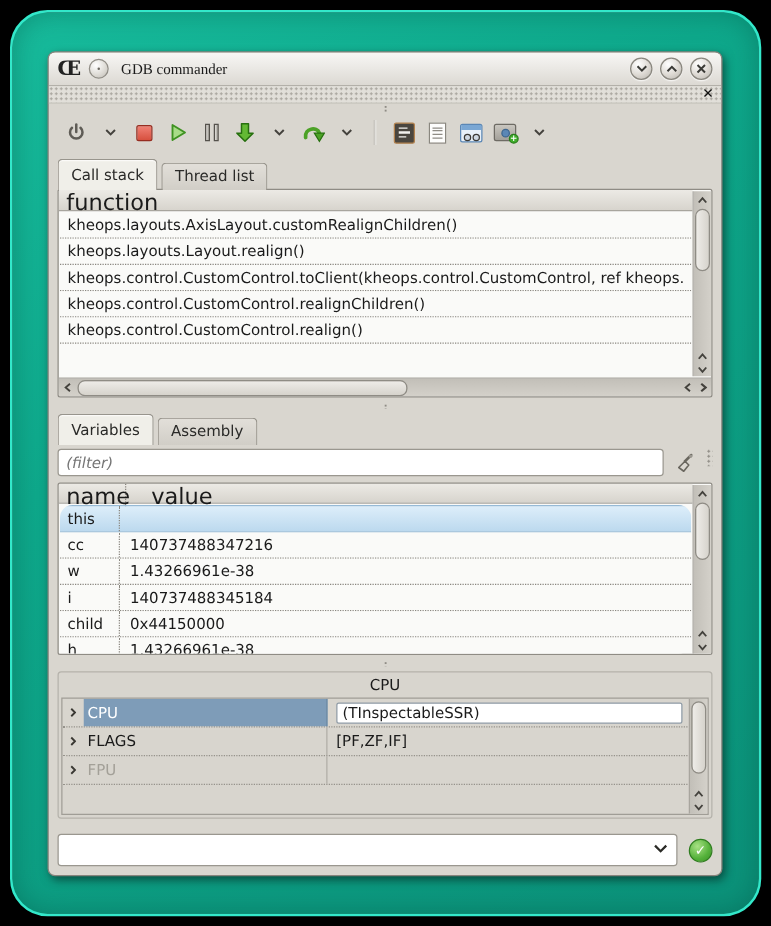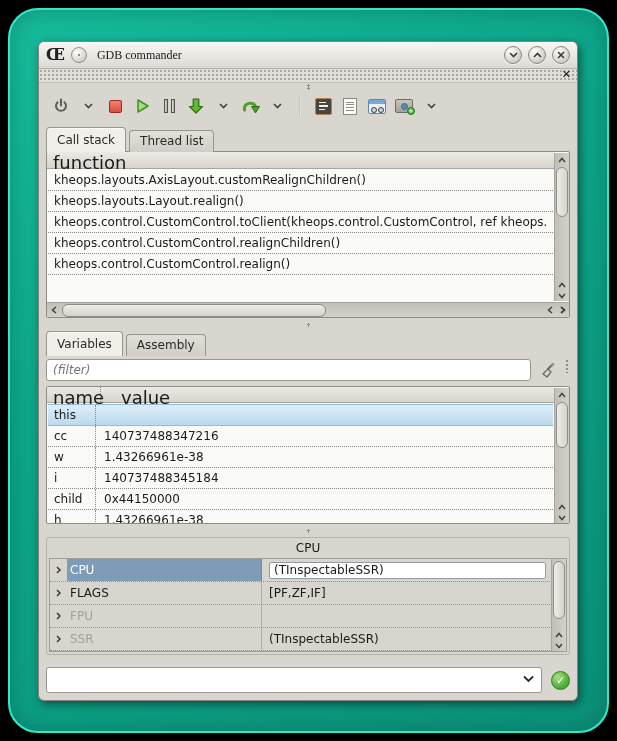--- a/index.html
+++ b/index.html
@@ -95,21 +95,21 @@
   .splitter .grip-dots{height:4px;}
 
   
   .filter-row{margin:3px 7px 3px;height:24px;flex:0 0 24px;display:flex;align-items:flex-start;gap:5px;}
   .filter-input{flex:1;height:22px;border:1px solid #9a978f;border-radius:3px;background:#fff;
       font-style:italic;color:#8a8780;font-size:12px;padding:0 6px;font-family:inherit;box-sizing:border-box;outline:none;}
   .broom-btn{width:24px;height:22px;display:flex;align-items:center;justify-content:center;border-radius:3px;}
   .side-grip{width:5px;height:14px;background-image:radial-gradient(#8f8c85 1px,transparent 1.1px);background-size:4px 4px;}
 
   .var-frame{height:138px;flex:0 0 138px;}
-  .var-rows{position:absolute;left:1px;right:16px;top:17px;bottom:0;overflow:hidden;}
+  .var-rows{position:absolute;left:1px;right:16px;top:17px;bottom:0;overflow:hidden;border-radius:10px;}
   .var-frame .hdr-row{margin-right:15px;height:16px;}
   .var-frame .vscroll{bottom:0;}
   .vrow{display:flex;height:21px;border-bottom:1px dotted #8a8780;font-size:12px;background:#fafaf8;box-sizing:border-box;}
   .vrow .c-name{width:48px;flex:0 0 48px;padding-left:6px;border-right:1px dotted #8a8780;line-height:20px;box-sizing:border-box;}
   .vrow .c-val{flex:1;padding-left:8px;line-height:20px;white-space:nowrap;overflow:hidden;}
   .vrow.selected{background:linear-gradient(#ddeefa,#bcd9ee);border-top:1px solid #96bad6;border-bottom:1px solid #96bad6;height:22px;}
   .hdr-cells{display:flex;width:100%;}
   .hdr-cells .c-name{width:48px;flex:0 0 48px;border-right:1px dotted #8a8780;box-sizing:border-box;}
   .hdr-cells .c-val{padding-left:8px;margin-left:12px;}
 
@@ -422,29 +422,20 @@
             <span class="cv">[PF,ZF,IF]</span>
           </div>
           <div class="crow disabled">
             <span class="gut">
                 <svg width="5" height="8">
                   <polyline points="1,1 4,4 1,7" fill="none" stroke="#3a3833" stroke-width="1.5"></polyline>
                 </svg>
               </span>
             <span class="cn">FPU</span>
           </div>
-          <div class="crow disabled">
-            <span class="gut">
-                <svg width="5" height="8">
-                  <polyline points="1,1 4,4 1,7" fill="none" stroke="#3a3833" stroke-width="1.5"></polyline>
-                </svg>
-              </span>
-            <span class="cn">SSR</span>
-            <span class="cv">(TInspectableSSR)</span>
-          </div>
         </div>
         <div class="vscroll">
           <div class="sb-thumb" style="height:56px;margin-top:2px;"></div>
           <div class="sb-bottom">
             <div class="sb-btn small">
                 <svg width="8" height="6">
                   <polyline points="1,5 4,1.5 7,5" fill="none" stroke="#44423d" stroke-width="1.5"></polyline>
                 </svg>
               </div>
             <div class="sb-btn small">

